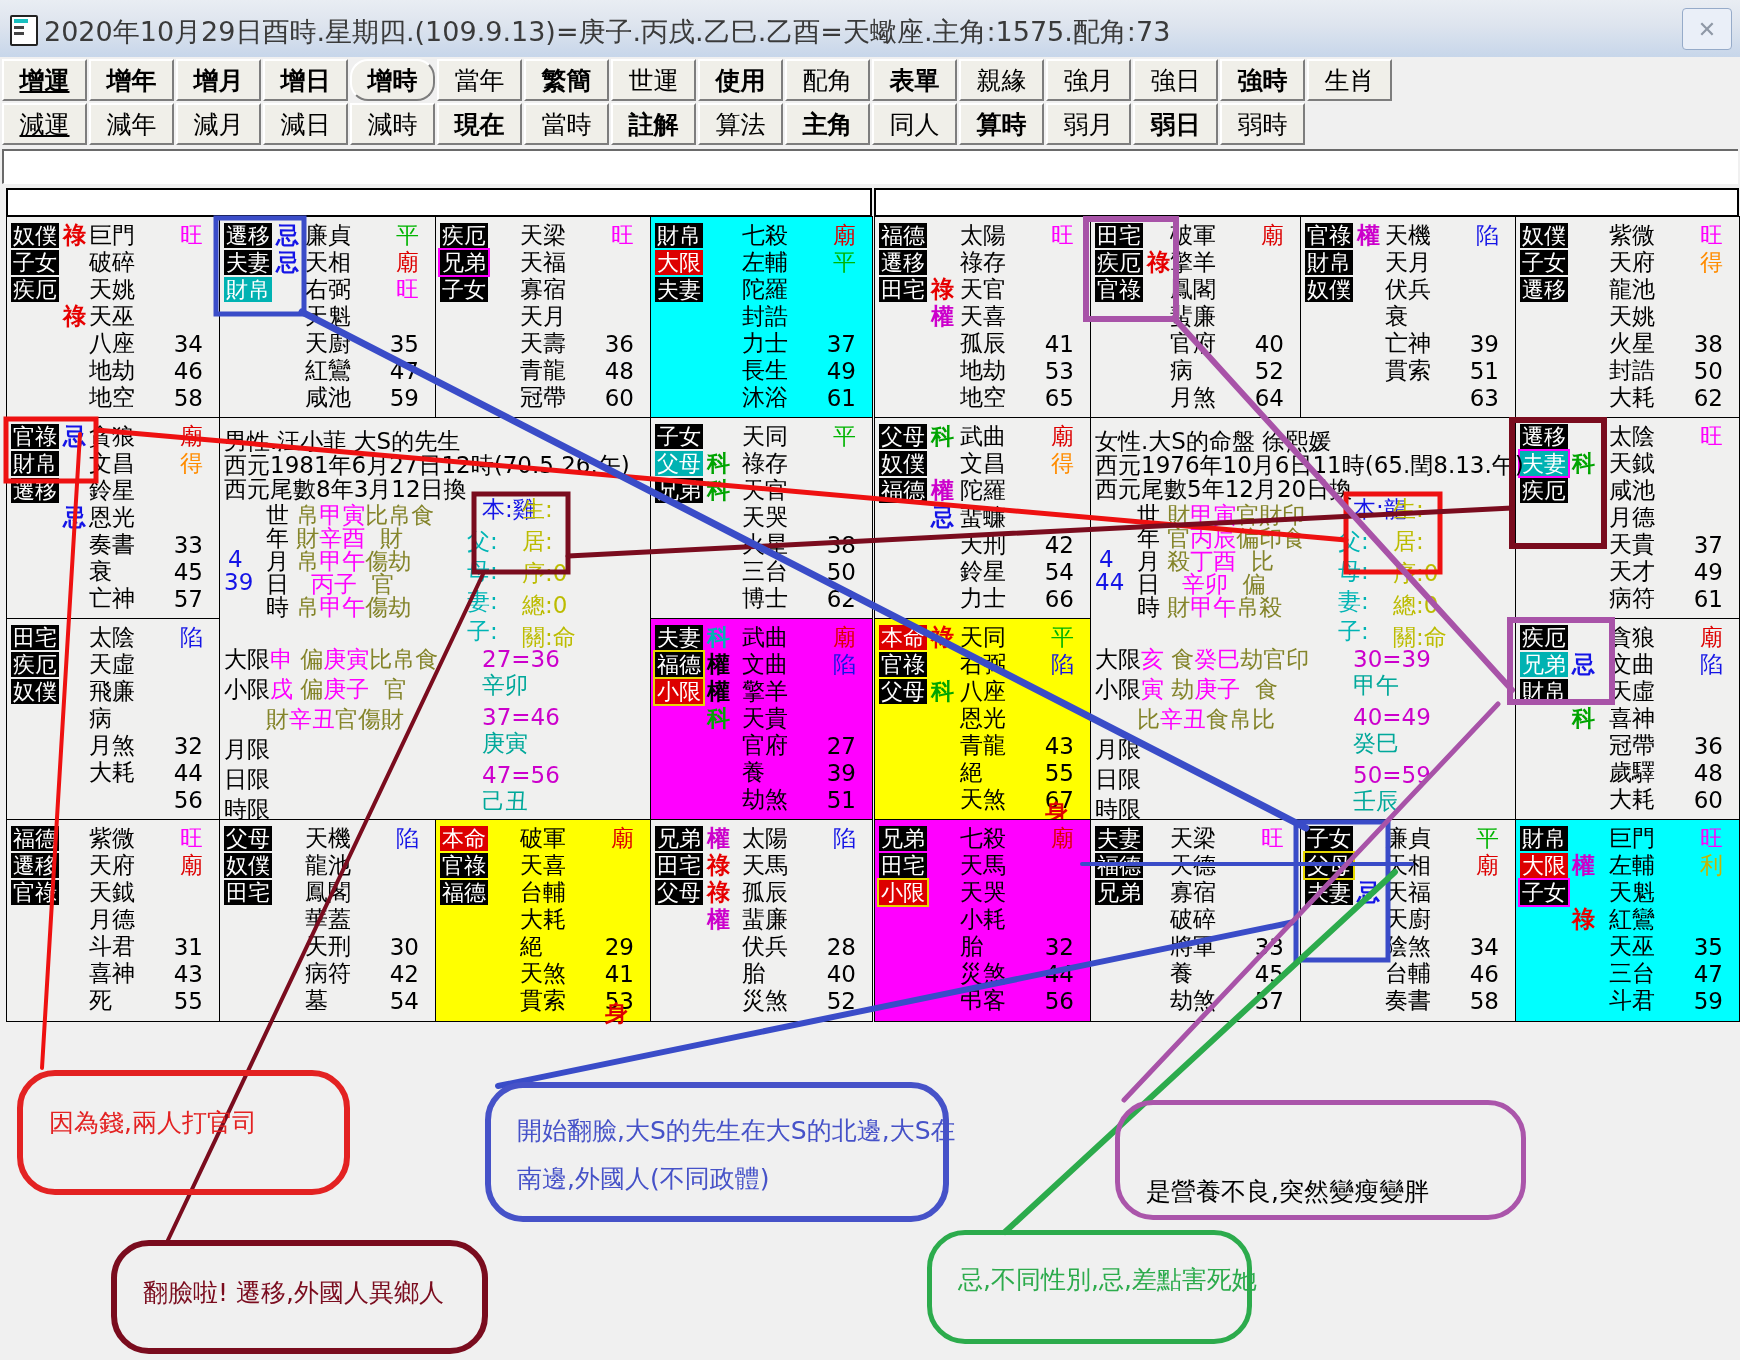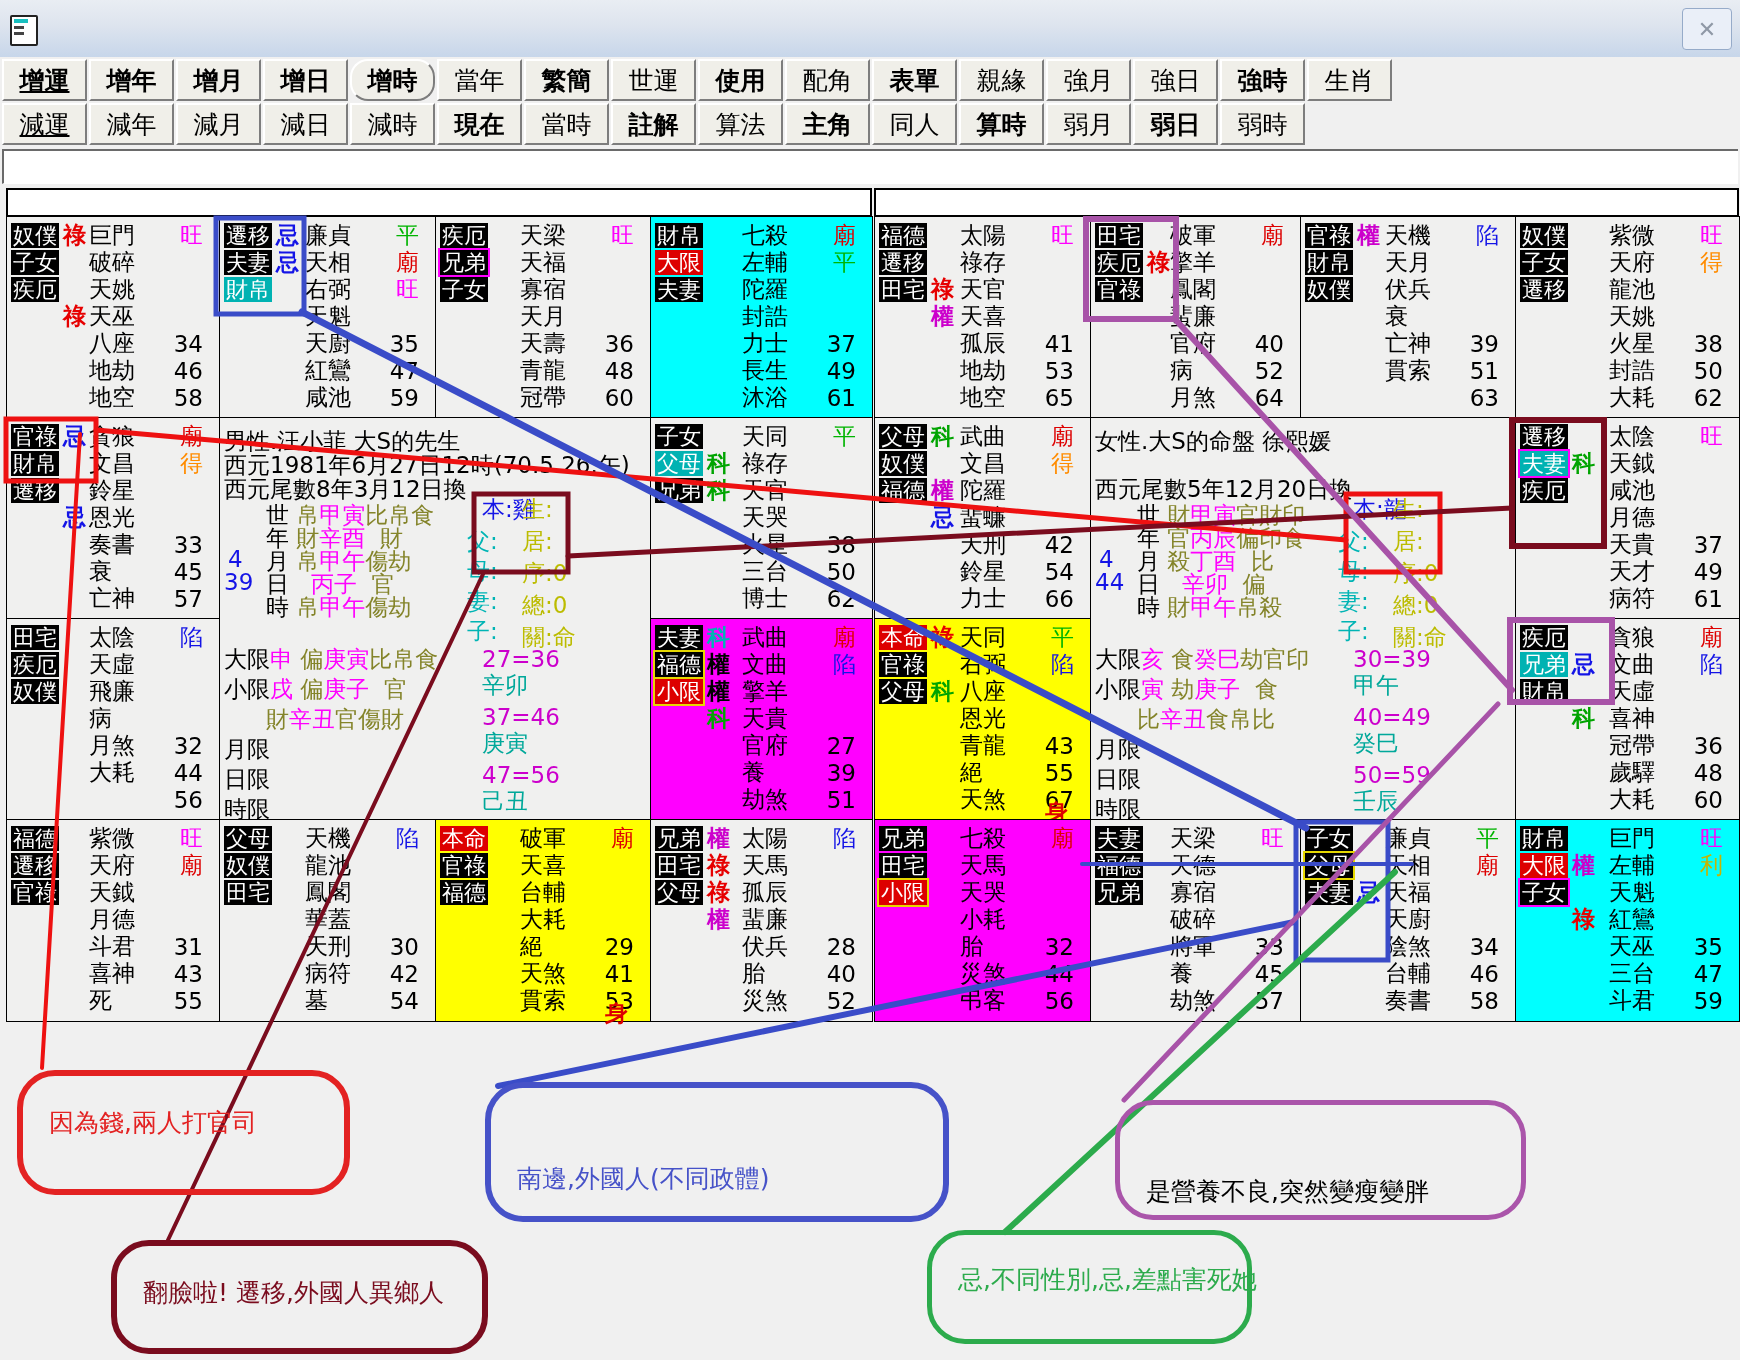--- a/index.html
+++ b/index.html
@@ -60,20 +60,21 @@
   .bubble{position:absolute;border-radius:38px;box-sizing:border-box;}
   .bubble .bl{position:absolute;left:26px;white-space:nowrap;font-size:25px;}
   svg.overlay{position:absolute;left:0;top:0;pointer-events:none;}
 </style>
 </head>
 <body>
 
 <div id="stage">
   <div class="titlebar">
     <span class="appicon"></span>
+    <span class="titletext">2020年10月29日酉時.星期四.(109.9.13)=庚子.丙戌.乙巳.乙酉=天蠍座.主角:1575.配角:73</span>
     <div class="closebtn">✕</div>
   </div>
   <div class="toolbar" id="toolbar">
       <div class="tbtn bold und" style="left: 2px; top: 2px;">增運</div>
       <div class="tbtn bold" style="left: 89px; top: 2px;">增年</div>
       <div class="tbtn bold" style="left: 176px; top: 2px;">增月</div>
       <div class="tbtn bold" style="left: 263px; top: 2px;">增日</div>
       <div class="tbtn bold" style="left: 350px; top: 2px; border-radius: 18px;">增時</div>
       <div class="tbtn" style="left: 437px; top: 2px;">當年</div>
       <div class="tbtn bold" style="left: 524px; top: 2px;">繁簡</div>
@@ -714,20 +715,21 @@
         <div class="iline" style="left: 4px; top: 376px;"><span>時限</span></div>
         <div class="iline" style="left: 262px; top: 228px;"><span class="c-rng">27=36</span></div>
         <div class="iline" style="left: 262px; top: 252px;"><span class="c-teal">辛卯</span></div>
         <div class="iline" style="left: 262px; top: 286px;"><span class="c-rng">37=46</span></div>
         <div class="iline" style="left: 262px; top: 310px;"><span class="c-teal">庚寅</span></div>
         <div class="iline" style="left: 262px; top: 344px;"><span class="c-rng">47=56</span></div>
         <div class="iline" style="left: 262px; top: 368px;"><span class="c-teal">己丑</span></div>
       </div>
       <div class="info" style="left: 1090px; top: 417px; width: 426px; height: 403px;">
         <div class="iline" style="left: 4px; top: 8px;">女性.大S的命盤 徐熙媛</div>
+        <div class="iline" style="left: 4px; top: 32px;">西元1976年10月6日11時(65.閏8.13.午)</div>
         <div class="iline" style="left: 4px; top: 56px;">西元尾數5年12月20日換</div>
         <div class="iline" style="left: 46px; top: 82px;"><span>世</span> <span class="c-olive">財</span><span class="c-magg">甲寅</span><span class="c-olive">官財印</span></div>
         <div class="iline" style="left: 46px; top: 105px;"><span>年</span> <span class="c-olive">官</span><span class="c-magg">丙辰</span><span class="c-olive">偏印食</span></div>
         <div class="iline" style="left: 46px; top: 128px;"><span>月</span> <span class="c-olive">殺</span><span class="c-magg">丁酉</span><span class="c-olive">  比</span></div>
         <div class="iline" style="left: 46px; top: 151px;"><span>日</span> <span class="c-olive">  </span><span class="c-magg">辛卯</span><span class="c-olive">  偏</span></div>
         <div class="iline" style="left: 46px; top: 174px;"><span>時</span> <span class="c-olive">財</span><span class="c-magg">甲午</span><span class="c-olive">帛殺</span></div>
         <div class="iline" style="left: 8px; top: 128px;"><span class="c-blue">4</span></div>
         <div class="iline" style="left: 4px; top: 151px;"><span class="c-blue">44</span></div>
         <div class="iline" style="left: 262px; top: 76px;"><span class="c-blue">本:龍</span></div>
         <div class="iline" style="left: 247px; top: 108px;"><span class="c-cy">父:</span></div>
@@ -774,20 +776,21 @@
       <line x1="1395" y1="872" x2="1005" y2="1232" stroke="#2cab4c" stroke-width="6" stroke-linecap="round"></line>
     </svg>
   <div id="bubbles">
       <div class="bubble" style="left: 17px; top: 1070px; width: 333px; height: 125px; border: 6px solid rgb(227, 34, 34);">
         <div class="bl" style="top: 30px; color: rgb(227, 34, 34);">因為錢,兩人打官司</div>
       </div>
       <div class="bubble" style="left: 111px; top: 1240px; width: 377px; height: 114px; border: 6px solid rgb(122, 12, 30);">
         <div class="bl" style="top: 30px; color: rgb(122, 12, 30);">翻臉啦! 遷移,外國人異鄉人</div>
       </div>
       <div class="bubble" style="left: 485px; top: 1082px; width: 464px; height: 140px; border: 6px solid rgb(70, 82, 200);">
+        <div class="bl" style="top: 26px; color: rgb(70, 82, 200);">開始翻臉,大S的先生在大S的北邊,大S在</div>
         <div class="bl" style="top: 74px; color: rgb(70, 82, 200);">南邊,外國人(不同政體)</div>
       </div>
       <div class="bubble" style="left: 1115px; top: 1100px; width: 411px; height: 120px; border: 5px solid rgb(170, 85, 170);">
         <div class="bl" style="top: 70px; color: #000000;">是營養不良,突然變瘦變胖</div>
       </div>
       <div class="bubble" style="left: 927px; top: 1230px; width: 325px; height: 114px; border: 5px solid rgb(44, 171, 76);">
         <div class="bl" style="top: 28px; color: rgb(44, 171, 76);">忌,不同性別,忌,差點害死她</div>
       </div>
     </div>
 </div>

